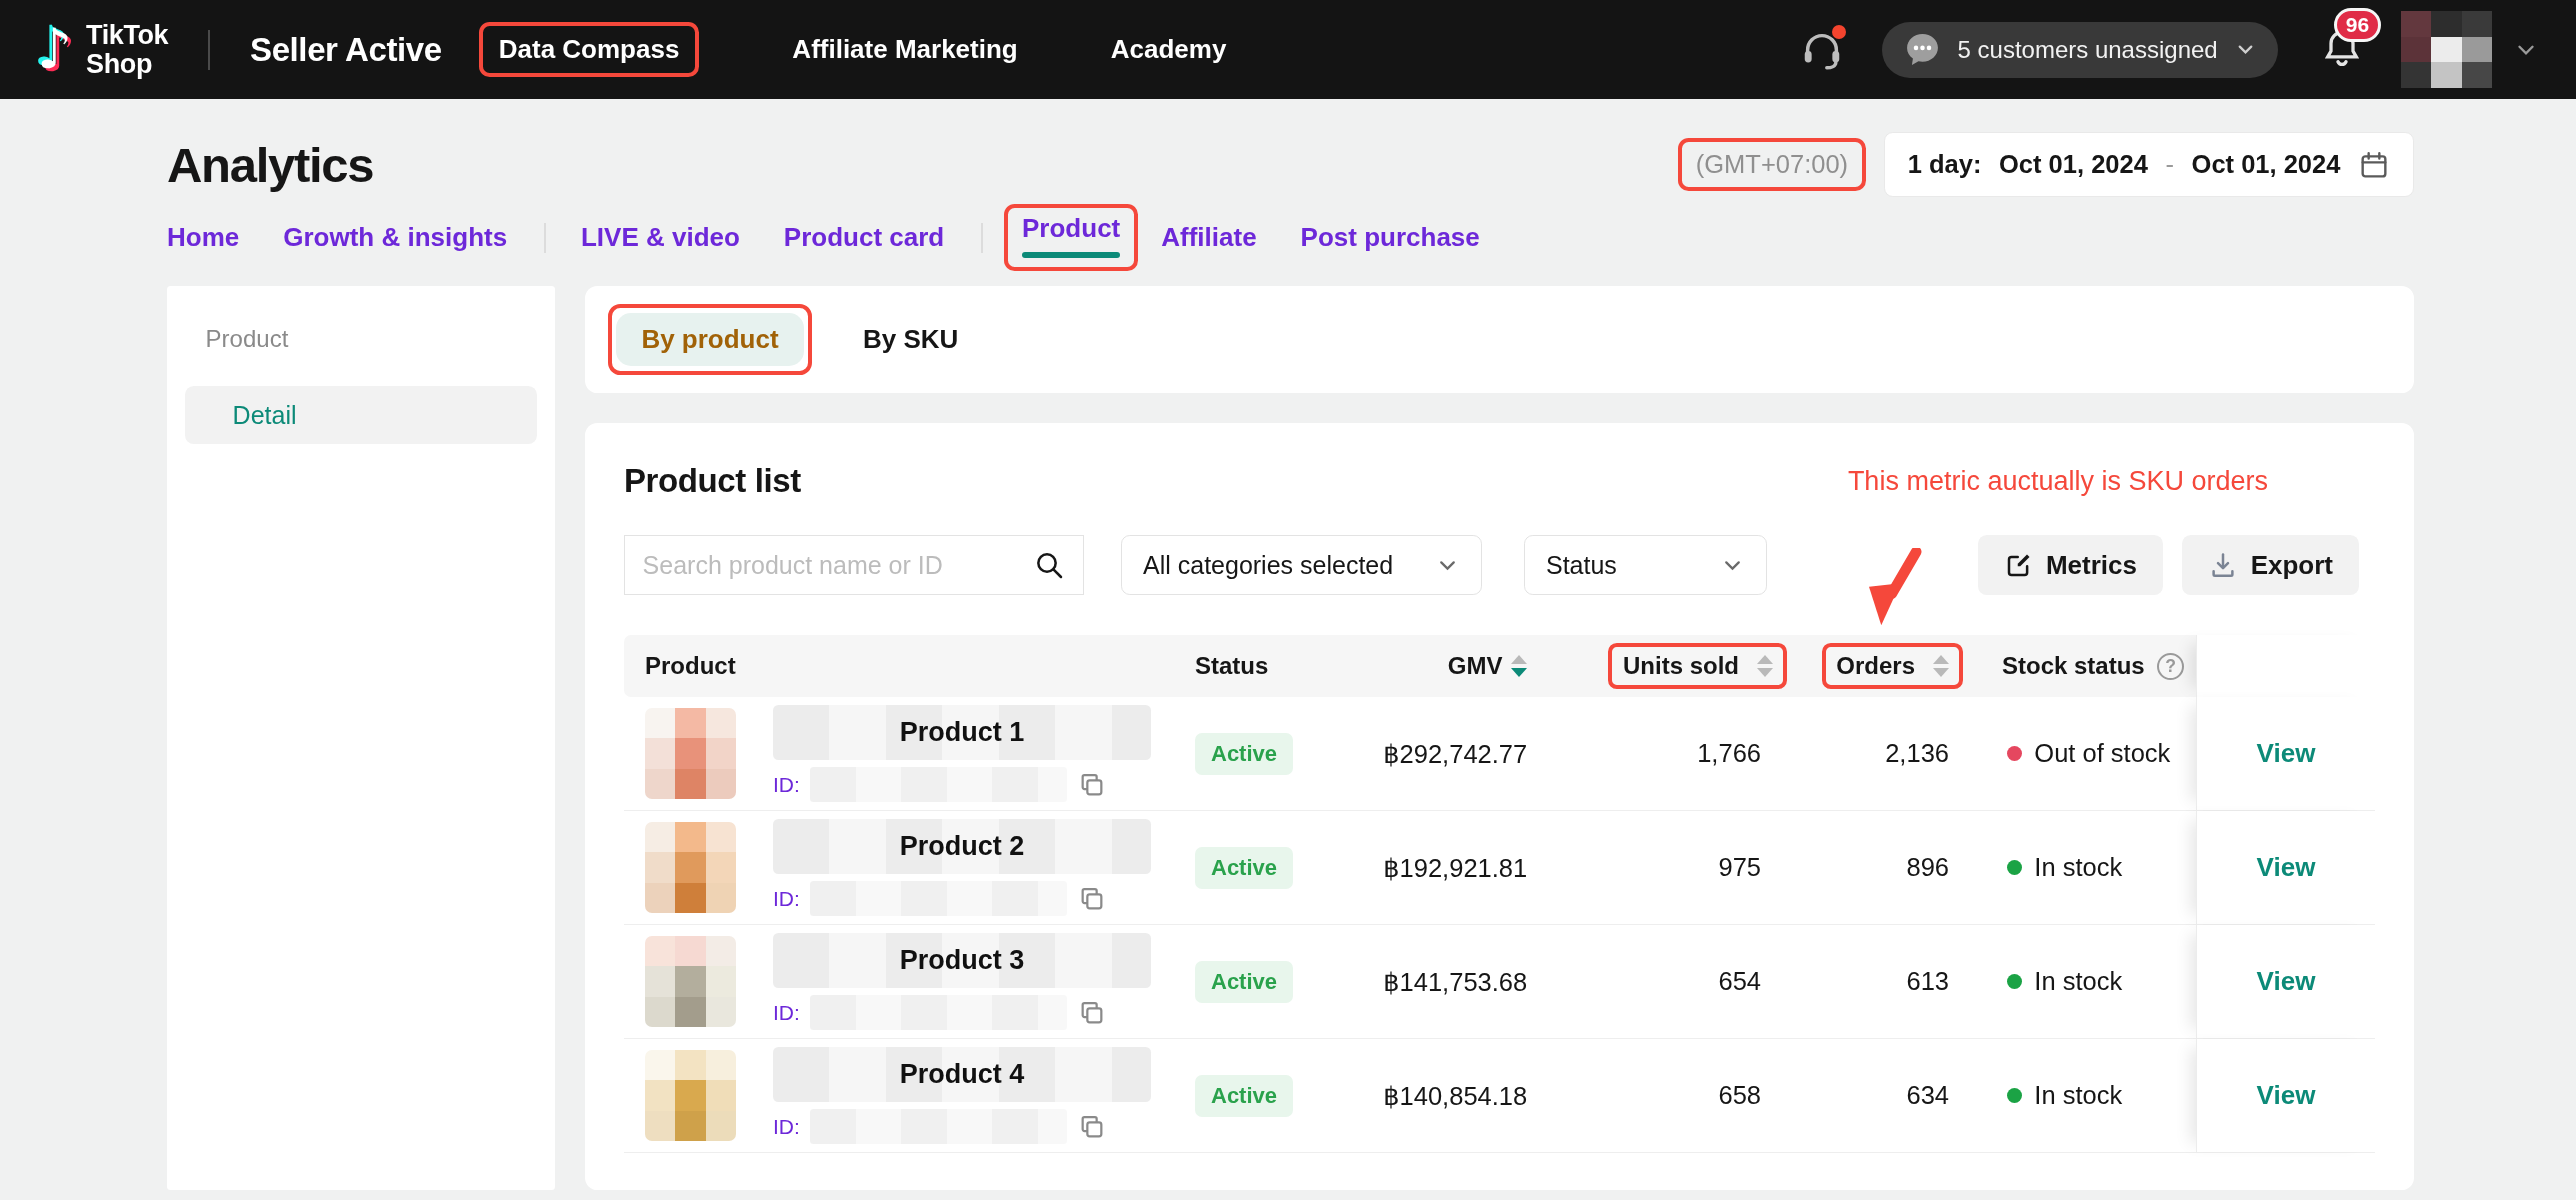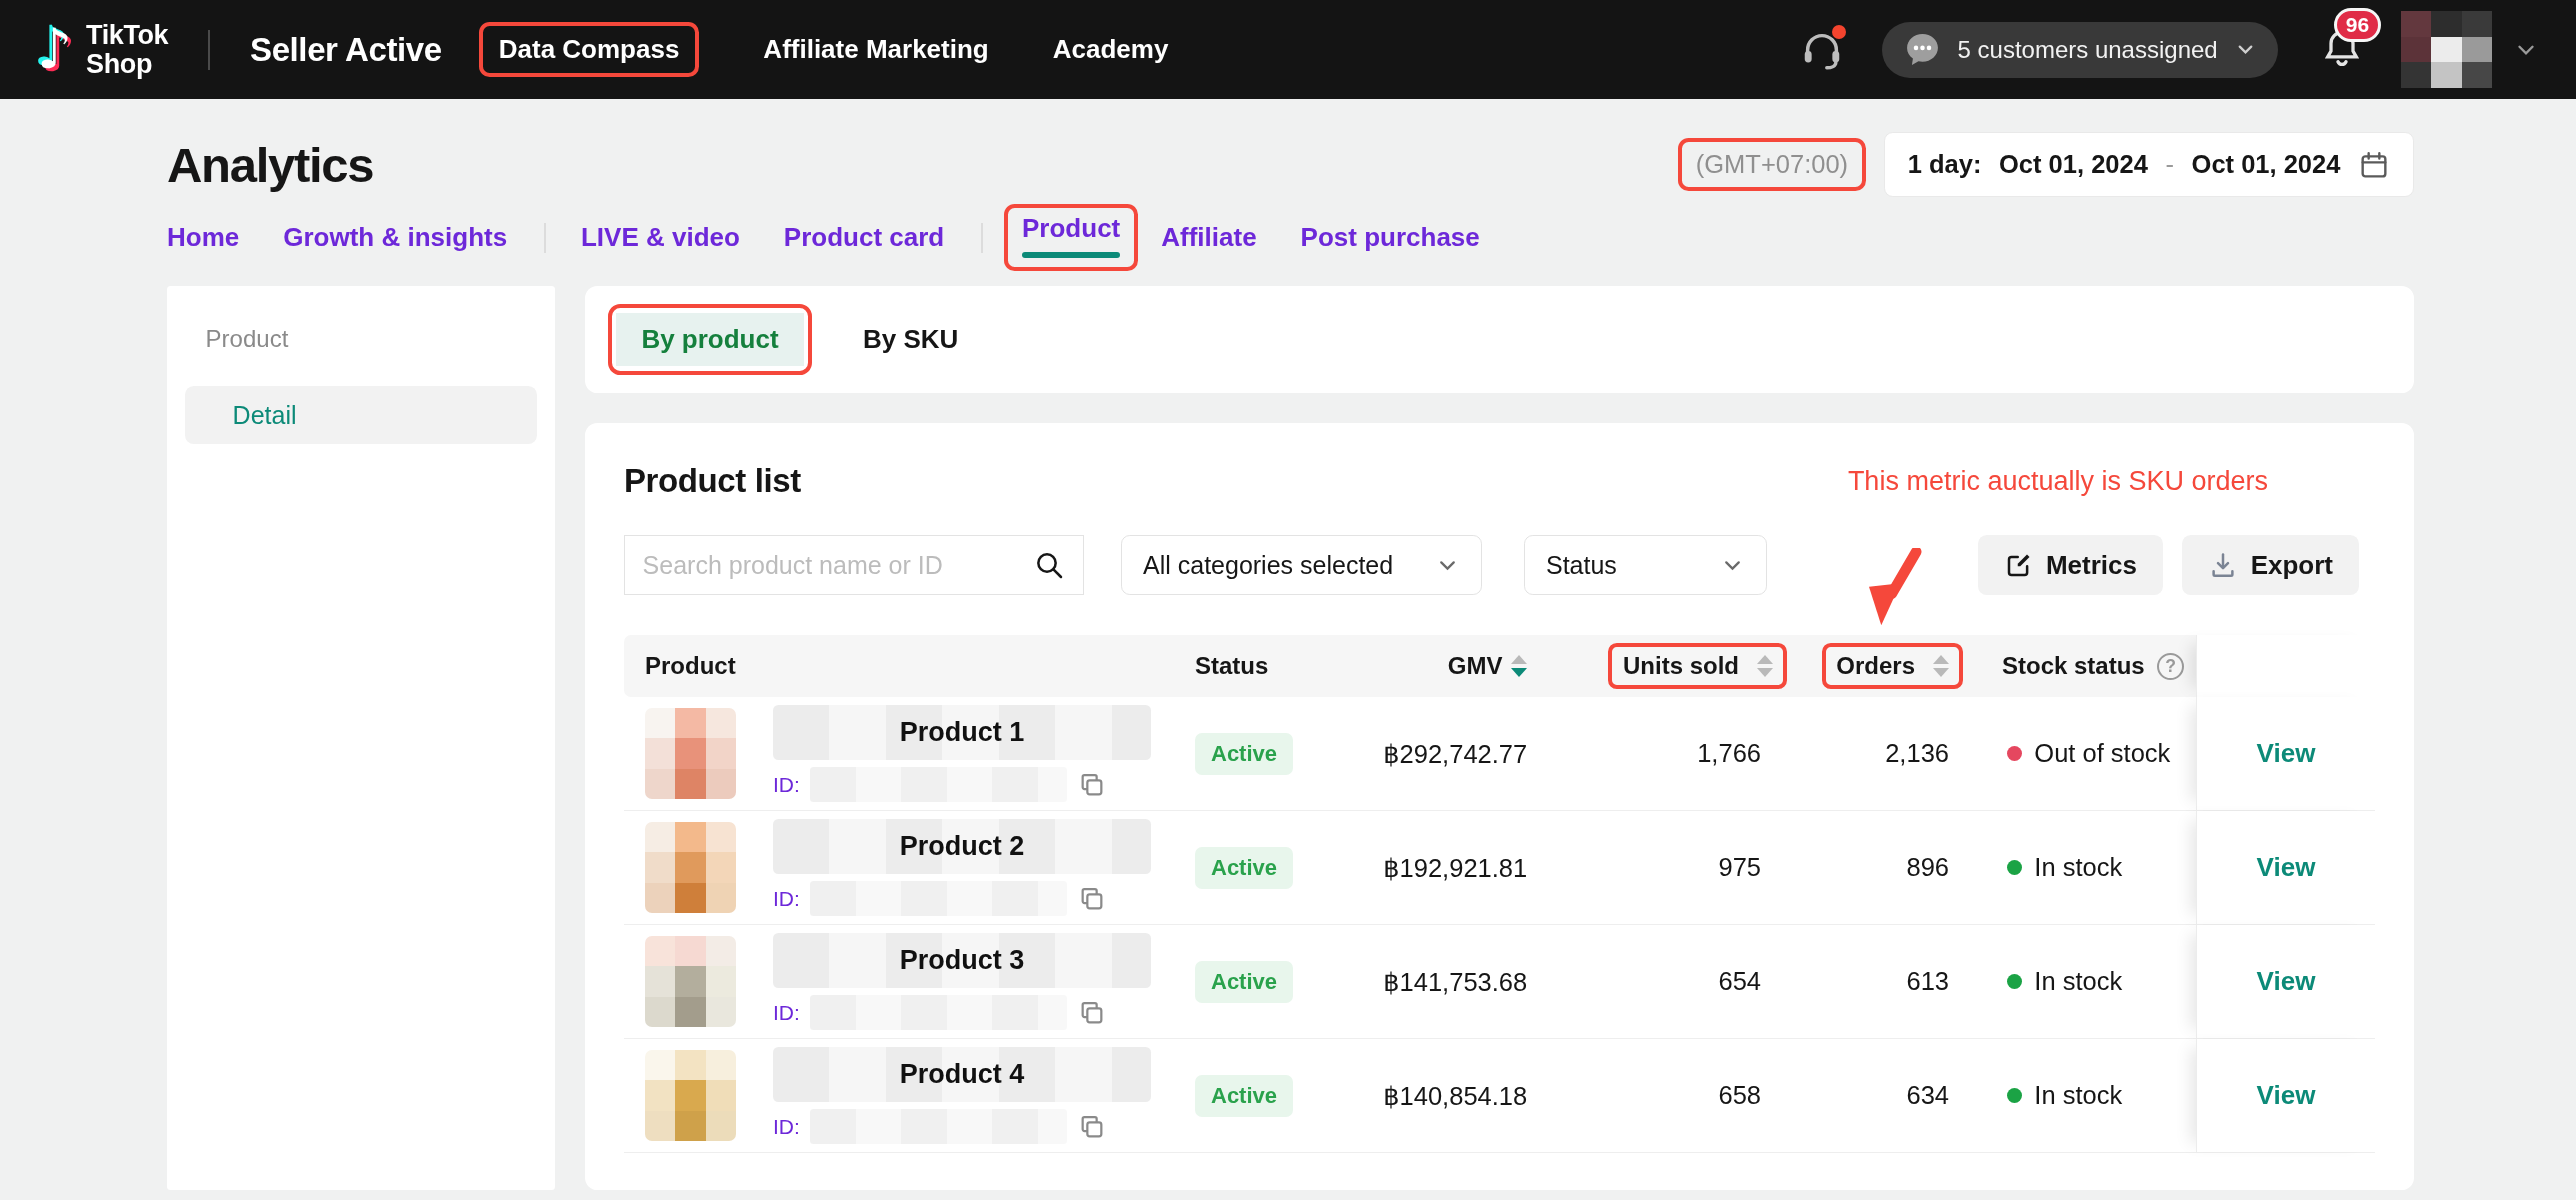--- a/index.html
+++ b/index.html
@@ -8,21 +8,21 @@
 
   
   .topbar { display:flex; align-items:center; height:99px; background:#141414; color:#fff; padding:0 37px; }
   .brand { display:flex; align-items:center; gap:14px; }
   .note { font-family:"DejaVu Sans", sans-serif; font-size:55px; line-height:1; color:#fff;
           text-shadow:-3.5px -2.6px 0 #25f4ee, 3.5px 2.6px 0 #fe2c55; }
   .brand-text { font-weight:700; font-size:27px; line-height:29px; letter-spacing:-0.4px; }
   .tb-divider { width:1.8px; height:40px; background:#4a4a4a; margin:0 40px; }
   .seller { font-size:33px; font-weight:700; letter-spacing:-0.4px; }
   .databox { border:4.4px solid #F5483B; border-radius:10.6px; padding:8px 16px; margin-left:37px; font-size:26px; font-weight:700; }
-  .tb-item { margin-left:64px; font-size:26px; font-weight:700; }
+  .tb-item { margin-left:93px; font-size:26px; font-weight:700; }
   .tb-right { margin-left:auto; display:flex; align-items:center; gap:37px; }
   .headset { position:relative; width:46px; height:46px; }
   .headset .dot { position:absolute; top:-1.8px; right:-1.8px; width:14px; height:14px; border-radius:50%; background:#f4442e; }
   .cust-pill { display:flex; align-items:center; gap:16px; background:#393939; border-radius:879px; height:56px; padding:0 21px; }
   .chatb { width:39px; height:39px; }
   .cust-pill span { font-size:24px; color:#f2f2f2; }
   .bellwrap { position:relative; margin-left:5.3px; }
   .badge { position:absolute; top:-17.6px; left:14px; background:#e02c47; border:3.5px solid #f6f6f6; color:#fff;
            font-size:21px; font-weight:700; border-radius:879px; padding:0.9px 8.8px; line-height:26px; }
   .avatar { width:91px; height:77px; display:grid; grid-template-columns:repeat(3,1fr); grid-template-rows:repeat(3,1fr); overflow:hidden; }
@@ -45,21 +45,21 @@
 
   
   .content { display:flex; align-items:flex-start; gap:30px; padding:0 162px 0 167px; margin-top:23px; height:904px; }
   .sidebar { width:389px; height:100%; background:#fff; border-radius:3.5px; padding:39px 17.6px; }
   .side-label { color:#8a8a8a; font-size:24px; padding-left:21px; }
   .side-item { margin-top:33px; background:#f2f2f2; border-radius:8.8px; height:58px; display:flex; align-items:center; padding-left:48px; color:#0c8a78; font-size:25px; }
   .main { flex:1; height:100%; display:flex; flex-direction:column; }
 
   .switch-card { background:#fff; border-radius:12.3px; height:107px; display:flex; align-items:center; padding:0 23px; }
   .byproduct-outer { border:4.4px solid #F5483B; border-radius:12.3px; padding:4.4px; }
-  .byproduct { background:#e7f2ef; border-radius:0; padding:11.4px 25px; color:#15803d; font-size:26px; font-weight:700; }
+  .byproduct { background:#e7f2ef; border-radius:15px; padding:11.4px 25px; color:#a16207; font-size:26px; font-weight:700; }
   .bysku { margin-left:51px; font-size:26px; font-weight:700; color:#161616; }
 
   .list-card { background:#fff; border-radius:12.3px; margin-top:30px; flex:1; padding:39px 39px 0; position:relative; overflow:hidden; }
   .list-head { display:flex; justify-content:space-between; align-items:center; }
   .list-title { font-size:33px; font-weight:800; color:#161616; letter-spacing:-0.4px; }
   .annotation { color:#F5483B; font-size:27px; margin-right:107px; }
 
   .filter-row { display:flex; align-items:center; margin-top:35px; }
   .search { width:460px; height:60px; border:1.8px solid #e3e3e3; border-radius:0; display:flex; align-items:center; padding:0 17.6px; background:#fff; }
   .search input { flex:1; border:0; outline:0; font-size:25px; color:#333; background:transparent; font-family:"Liberation Sans", sans-serif; }

